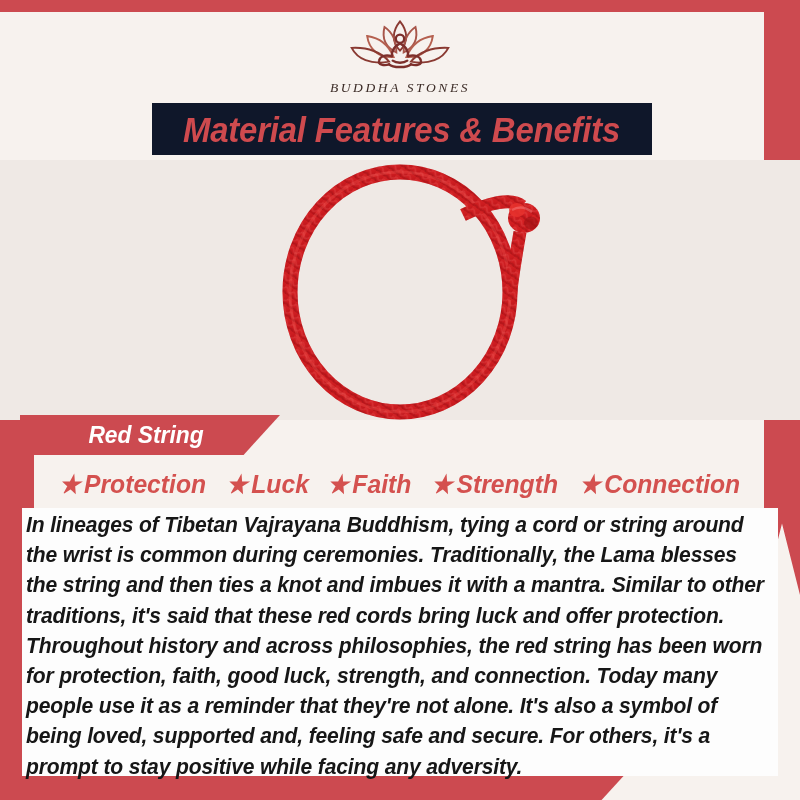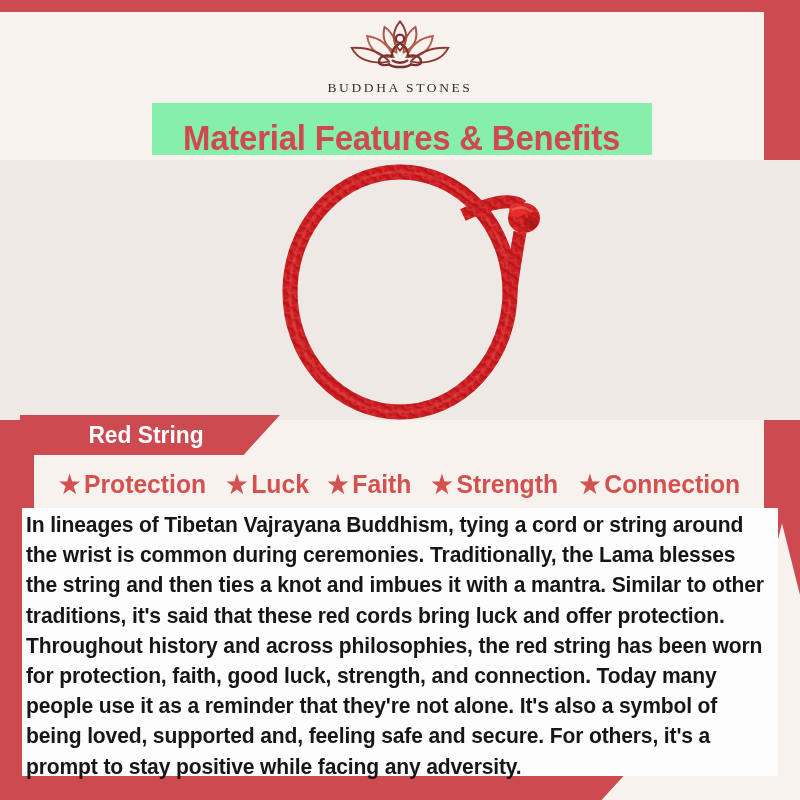--- a/index.html
+++ b/index.html
@@ -9,20 +9,21 @@
   }
   * { box-sizing: border-box; }
 
   .canvas {
     position: relative;
     width: 800px;
     height: 800px;
     overflow: hidden;
     background: #f7f2ee;
     font-family: "Liberation Sans", sans-serif;
+    font-style: italic;
   }
 
   
   .frame-top {
     position: absolute;
     left: 0; top: 0;
     width: 800px; height: 12px;
     background: #cc4a50;
   }
   .frame-right {
@@ -66,23 +67,23 @@
     letter-spacing: 2.6px;
     color: #3b2b26;
     font-weight: 400;
   }
 
   
   .title-band {
     position: absolute;
     left: 152px; top: 103px;
     width: 500px; height: 52px;
-    background: #86efac;
-    display: flex;
-    align-items: flex-end;
+    background: #0f172a;
+    display: flex;
+    align-items: center;
     justify-content: center;
   }
   .title-text {
     color: #cf4a4e;
     font-size: 35px;
     font-weight: bold;
     letter-spacing: -0.2px;
     line-height: 1;
     white-space: nowrap;
     transform: scaleX(0.94);

